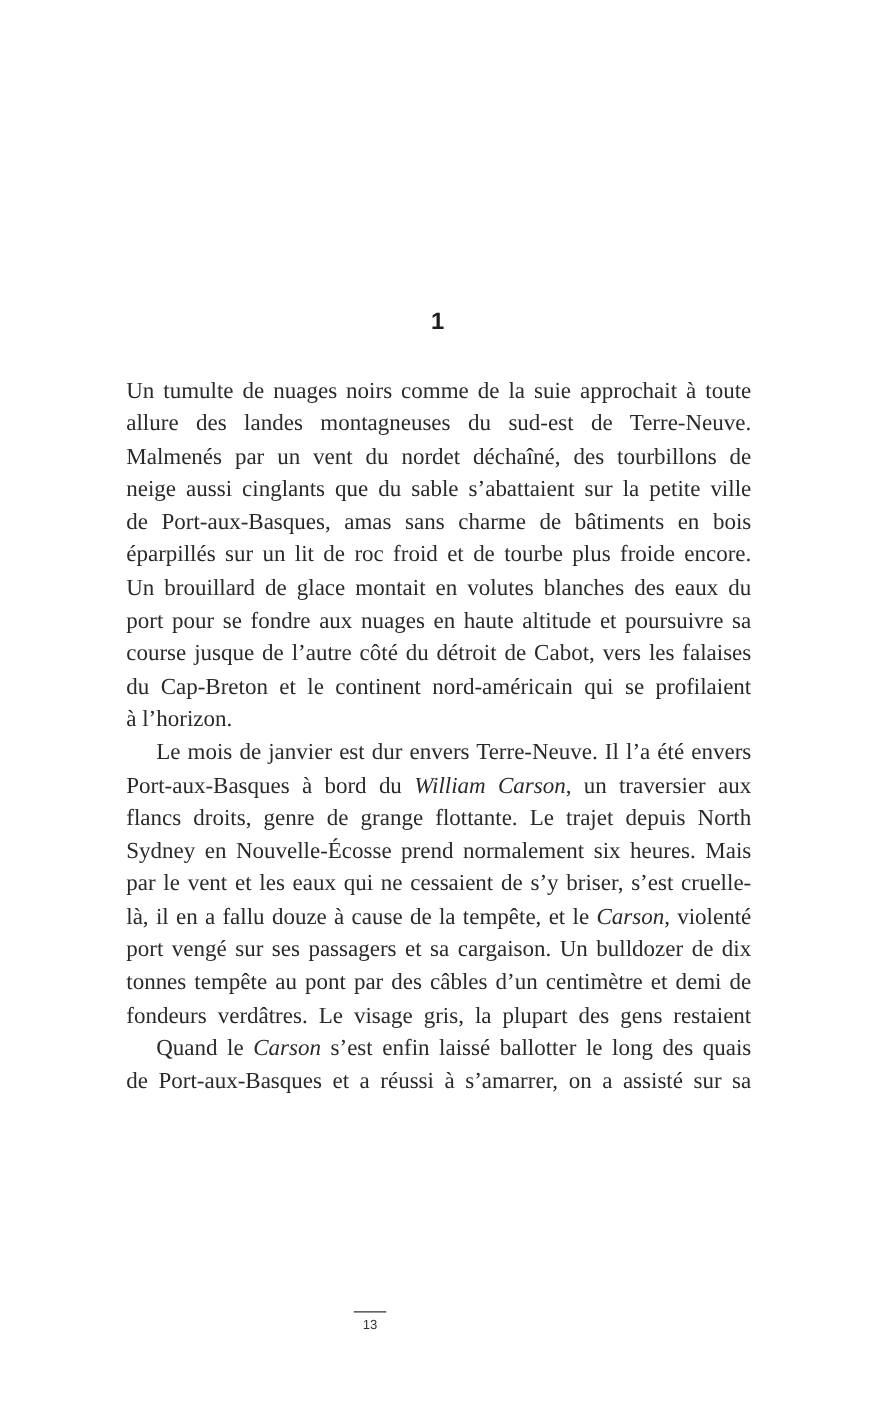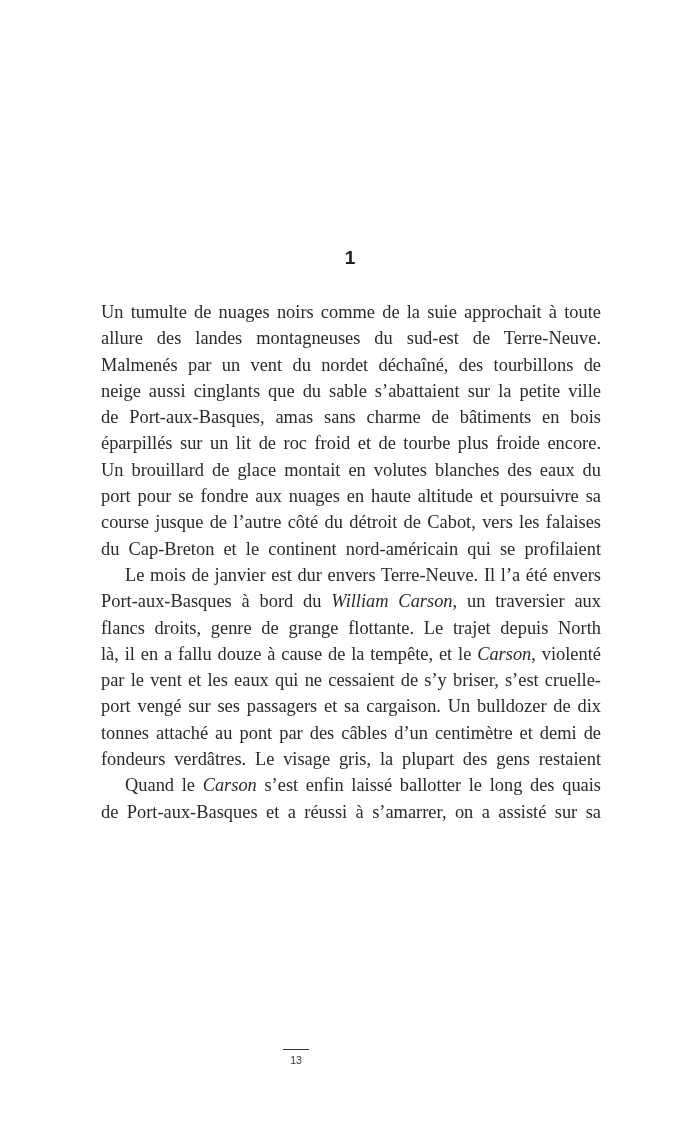--- a/index.html
+++ b/index.html
@@ -97,30 +97,32 @@
     <span class="line"><span class="inner">Un tumulte de nuages noirs comme de la suie approchait à toute</span></span>
     <span class="line"><span class="inner">allure des landes montagneuses du sud-est de Terre-Neuve.</span></span>
     <span class="line"><span class="inner">Malmenés par un vent du nordet déchaîné, des tourbillons de</span></span>
     <span class="line"><span class="inner">neige aussi cinglants que du sable s’abattaient sur la petite ville</span></span>
     <span class="line"><span class="inner">de Port-aux-Basques, amas sans charme de bâtiments en bois</span></span>
     <span class="line"><span class="inner">éparpillés sur un lit de roc froid et de tourbe plus froide encore.</span></span>
     <span class="line"><span class="inner">Un brouillard de glace montait en volutes blanches des eaux du</span></span>
     <span class="line"><span class="inner">port pour se fondre aux nuages en haute altitude et poursuivre sa</span></span>
     <span class="line"><span class="inner">course jusque de l’autre côté du détroit de Cabot, vers les falaises</span></span>
     <span class="line"><span class="inner">du Cap-Breton et le continent nord-américain qui se profilaient</span></span>
+    <span class="line last"><span class="inner">à l’horizon.</span></span>
   </div>
 
   <div>
     <span class="line indent"><span class="inner">Le mois de janvier est dur envers Terre-Neuve. Il l’a été envers</span></span>
     <span class="line"><span class="inner"><span>Port-aux-Basques à bord du </span><em>William Carson</em><span>, un traversier aux</span></span></span>
     <span class="line"><span class="inner">flancs droits, genre de grange flottante. Le trajet depuis North</span></span>
+    <span class="line"><span class="inner">Sydney en Nouvelle-Écosse prend normalement six heures. Mais</span></span>
+    <span class="line"><span class="inner">par le vent et les eaux qui ne cessaient de s’y briser, s’est cruelle-</span></span>
     <span class="line"><span class="inner"><span>là, il en a fallu douze à cause de la tempête, et le </span><em>Carson</em><span>, violenté</span></span></span>
-    <span class="line"><span class="inner">par le vent et les eaux qui ne cessaient de s’y briser, s’est cruelle-</span></span>
     <span class="line"><span class="inner">port vengé sur ses passagers et sa cargaison. Un bulldozer de dix</span></span>
-    <span class="line"><span class="inner">tonnes attaché au pont par des câbles d’un centimètre et demi de</span></span>
+    <span class="line"><span class="inner">tonnes tempête au pont par des câbles d’un centimètre et demi de</span></span>
     <span class="line"><span class="inner">fondeurs verdâtres. Le visage gris, la plupart des gens restaient</span></span>
   </div>
 
   <div>
     <span class="line indent"><span class="inner"><span>Quand le </span><em>Carson</em><span> s’est enfin laissé ballotter le long des quais</span></span></span>
     <span class="line"><span class="inner">de Port-aux-Basques et a réussi à s’amarrer, on a assisté sur sa</span></span>
   </div>
 
 </div>
 

